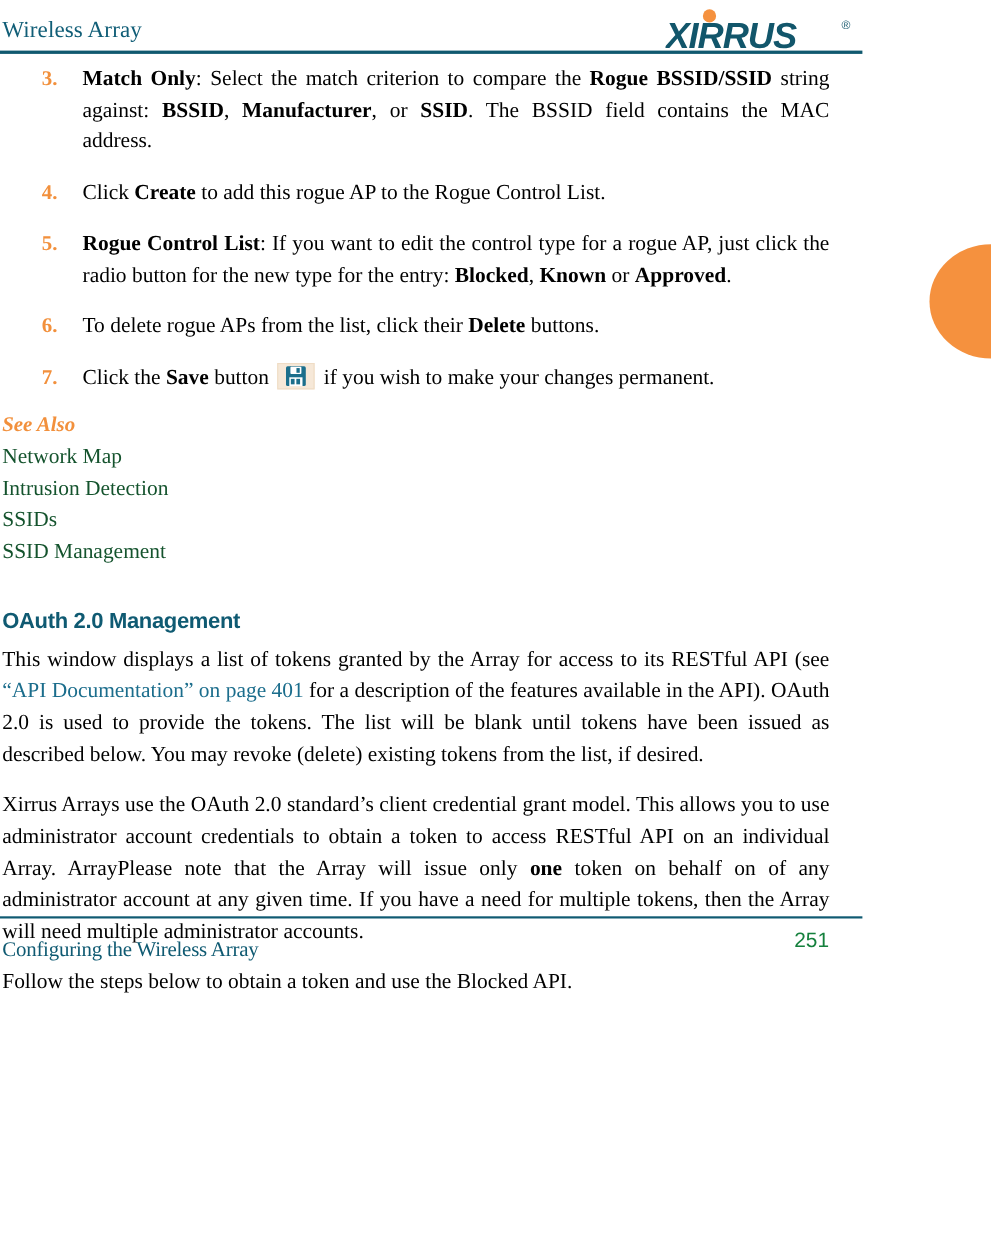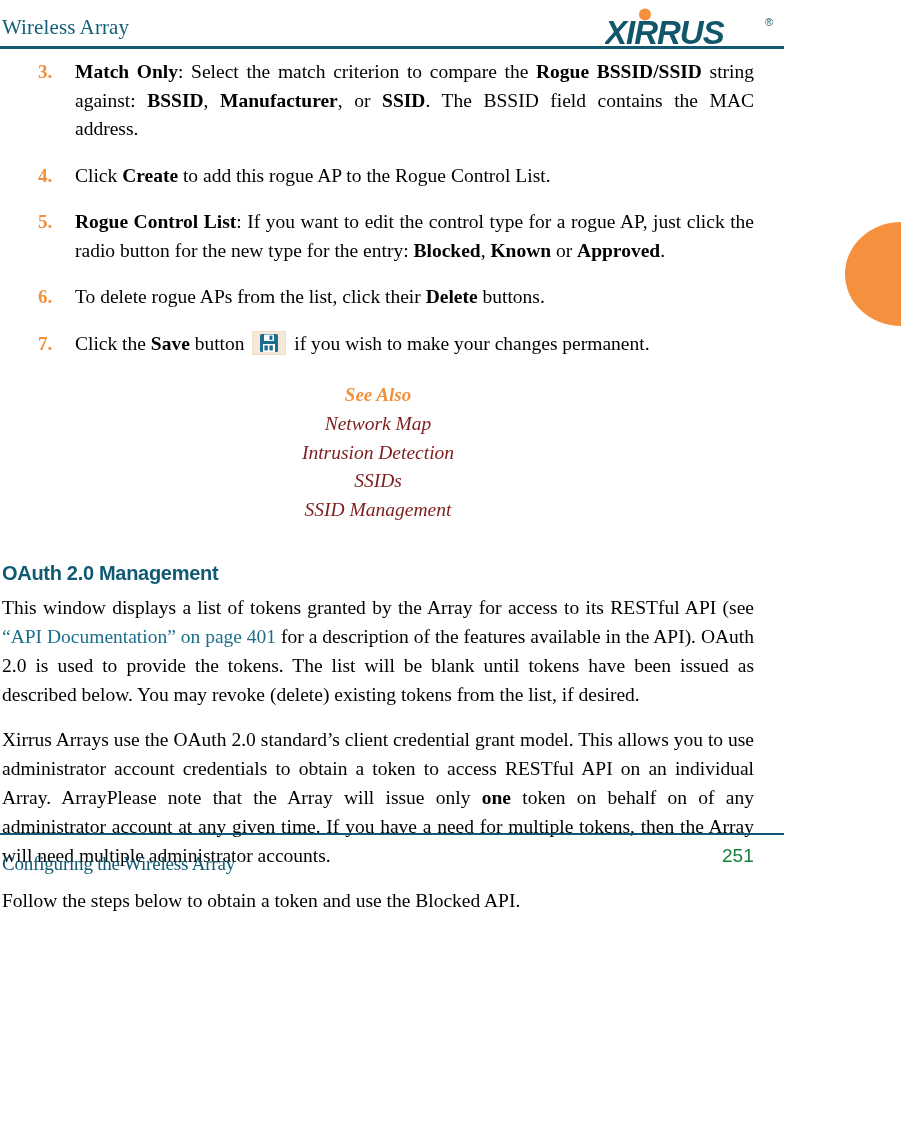--- a/index.html
+++ b/index.html
@@ -117,37 +117,35 @@
   }
   .save-icon svg {
     position: absolute;
     left: 50%;
     top: 50%;
     transform: translate(-50%, -50%);
   }
 
   
   .see-also {
-    margin-top: 26px;
-    text-align: center;
+    margin-top: 18px;
   }
   .see-also-title {
     font-family: "Liberation Serif", serif;
     font-style: italic;
     font-weight: bold;
     font-size: 19px;
     color: #f2903c;
     margin-bottom: 4px;
   }
   .see-also-link {
     display: block;
     font-size: 19.5px;
     line-height: 28.5px;
-    color: #7f1d1d;
-    font-style: italic;
+    color: #14532d;
   }
 
   
   .section-heading {
     margin-top: 38px;
     margin-bottom: 2px;
     font-family: "Liberation Sans", sans-serif;
     font-weight: bold;
     font-size: 20px;
     color: #0f5a72;

